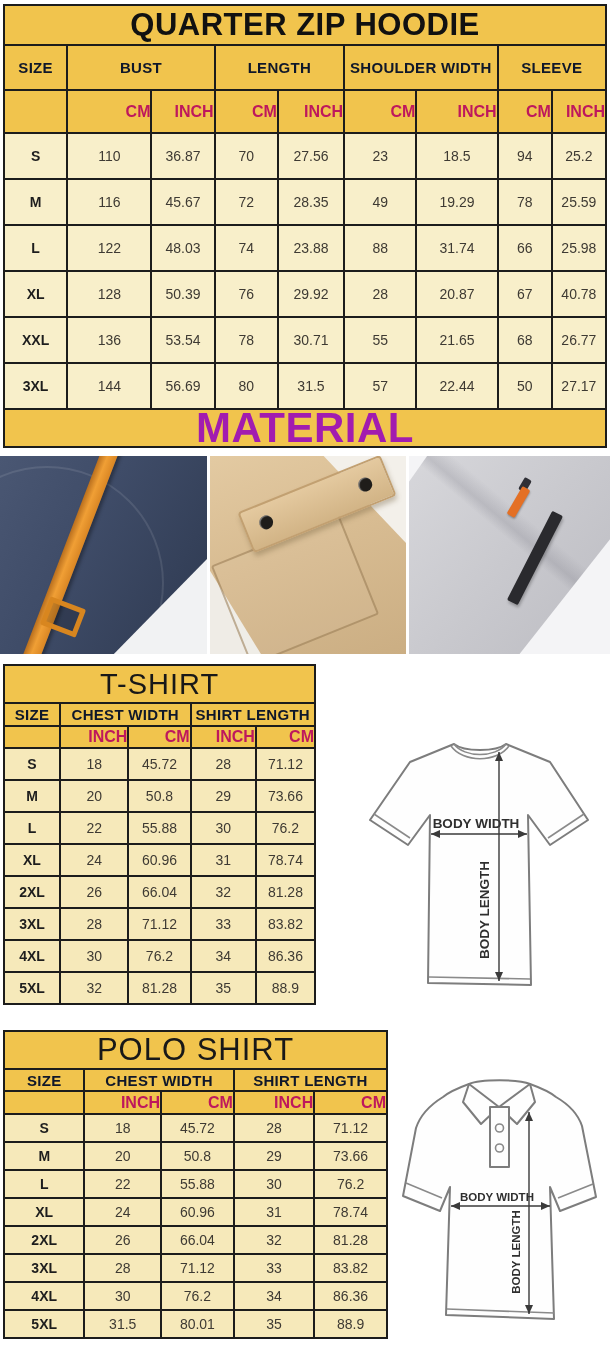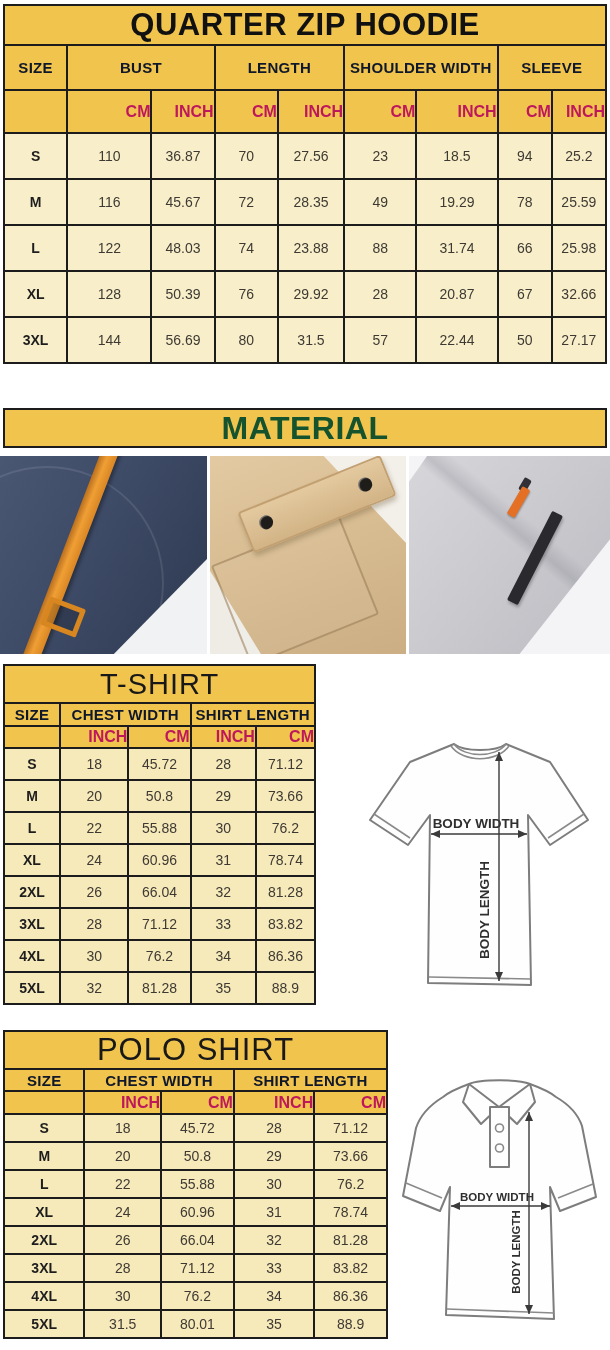--- a/index.html
+++ b/index.html
@@ -18,21 +18,21 @@
   .unit{font-size:16px;font-weight:bold;color:#be185d;text-align:right;}
   .sz{font-size:14px;font-weight:bold;color:#1d1d1d;}
   .v{font-size:14px;font-weight:normal;color:#3e3a33;}
 
   .hoodie-table{left:3px;top:4px;width:604px;}
   .hoodie-table .rt{height:40px;} .hoodie-table .r1{height:45px;}
   .hoodie-table .r2{height:43px;} .hoodie-table .rd{height:46px;}
 
   .material-banner{position:absolute;left:3px;top:408px;width:600px;height:36px;
     background:#f1c44d;border:2px solid #1c1c1c;display:flex;align-items:center;justify-content:center;
-    font-size:32px;font-weight:bold;letter-spacing:.5px;color:#14532d;}
+    font-size:42px;font-weight:bold;letter-spacing:.5px;color:#a21caf;}
 
   
   .photos{position:absolute;left:0;top:456px;width:610px;height:198px;display:flex;gap:3px;}
   .photo{position:relative;height:198px;overflow:hidden;}
   .photo.p1{width:207px;background:linear-gradient(120deg,#4a5773 0%,#3f4c68 40%,#35415a 75%,#2e3950 100%);}
   .photo.p2{width:196px;background:linear-gradient(160deg,#e3caa2 0%,#d8bc92 45%,#cbae83 100%);}
   .photo.p3{width:201px;background:linear-gradient(130deg,#d7d7db 0%,#c9c9ce 50%,#bcbcc2 100%);}
   .corner{position:absolute;inset:0;}
   .p1-white{background:#f1f2f3;clip-path:polygon(55% 100%,100% 52%,100% 100%);}
   .p1-seam{position:absolute;left:-70px;top:10px;width:230px;height:230px;border:2px solid rgba(255,255,255,.10);
@@ -154,21 +154,32 @@
     </tr>
     <tr class="rd">
       <td class="cr sz">XL</td>
       <td class="cr v">128</td>
       <td class="cr v">50.39</td>
       <td class="cr v">76</td>
       <td class="cr v">29.92</td>
       <td class="cr v">28</td>
       <td class="cr v">20.87</td>
       <td class="cr v">67</td>
-      <td class="cr v">32.66</td>
+      <td class="cr v">40.78</td>
+    </tr>
+    <tr class="rd">
+      <td class="cr sz">XXL</td>
+      <td class="cr v">136</td>
+      <td class="cr v">53.54</td>
+      <td class="cr v">78</td>
+      <td class="cr v">30.71</td>
+      <td class="cr v">55</td>
+      <td class="cr v">21.65</td>
+      <td class="cr v">68</td>
+      <td class="cr v">26.77</td>
     </tr>
     <tr class="rd">
       <td class="cr sz">3XL</td>
       <td class="cr v">144</td>
       <td class="cr v">56.69</td>
       <td class="cr v">80</td>
       <td class="cr v">31.5</td>
       <td class="cr v">57</td>
       <td class="cr v">22.44</td>
       <td class="cr v">50</td>

